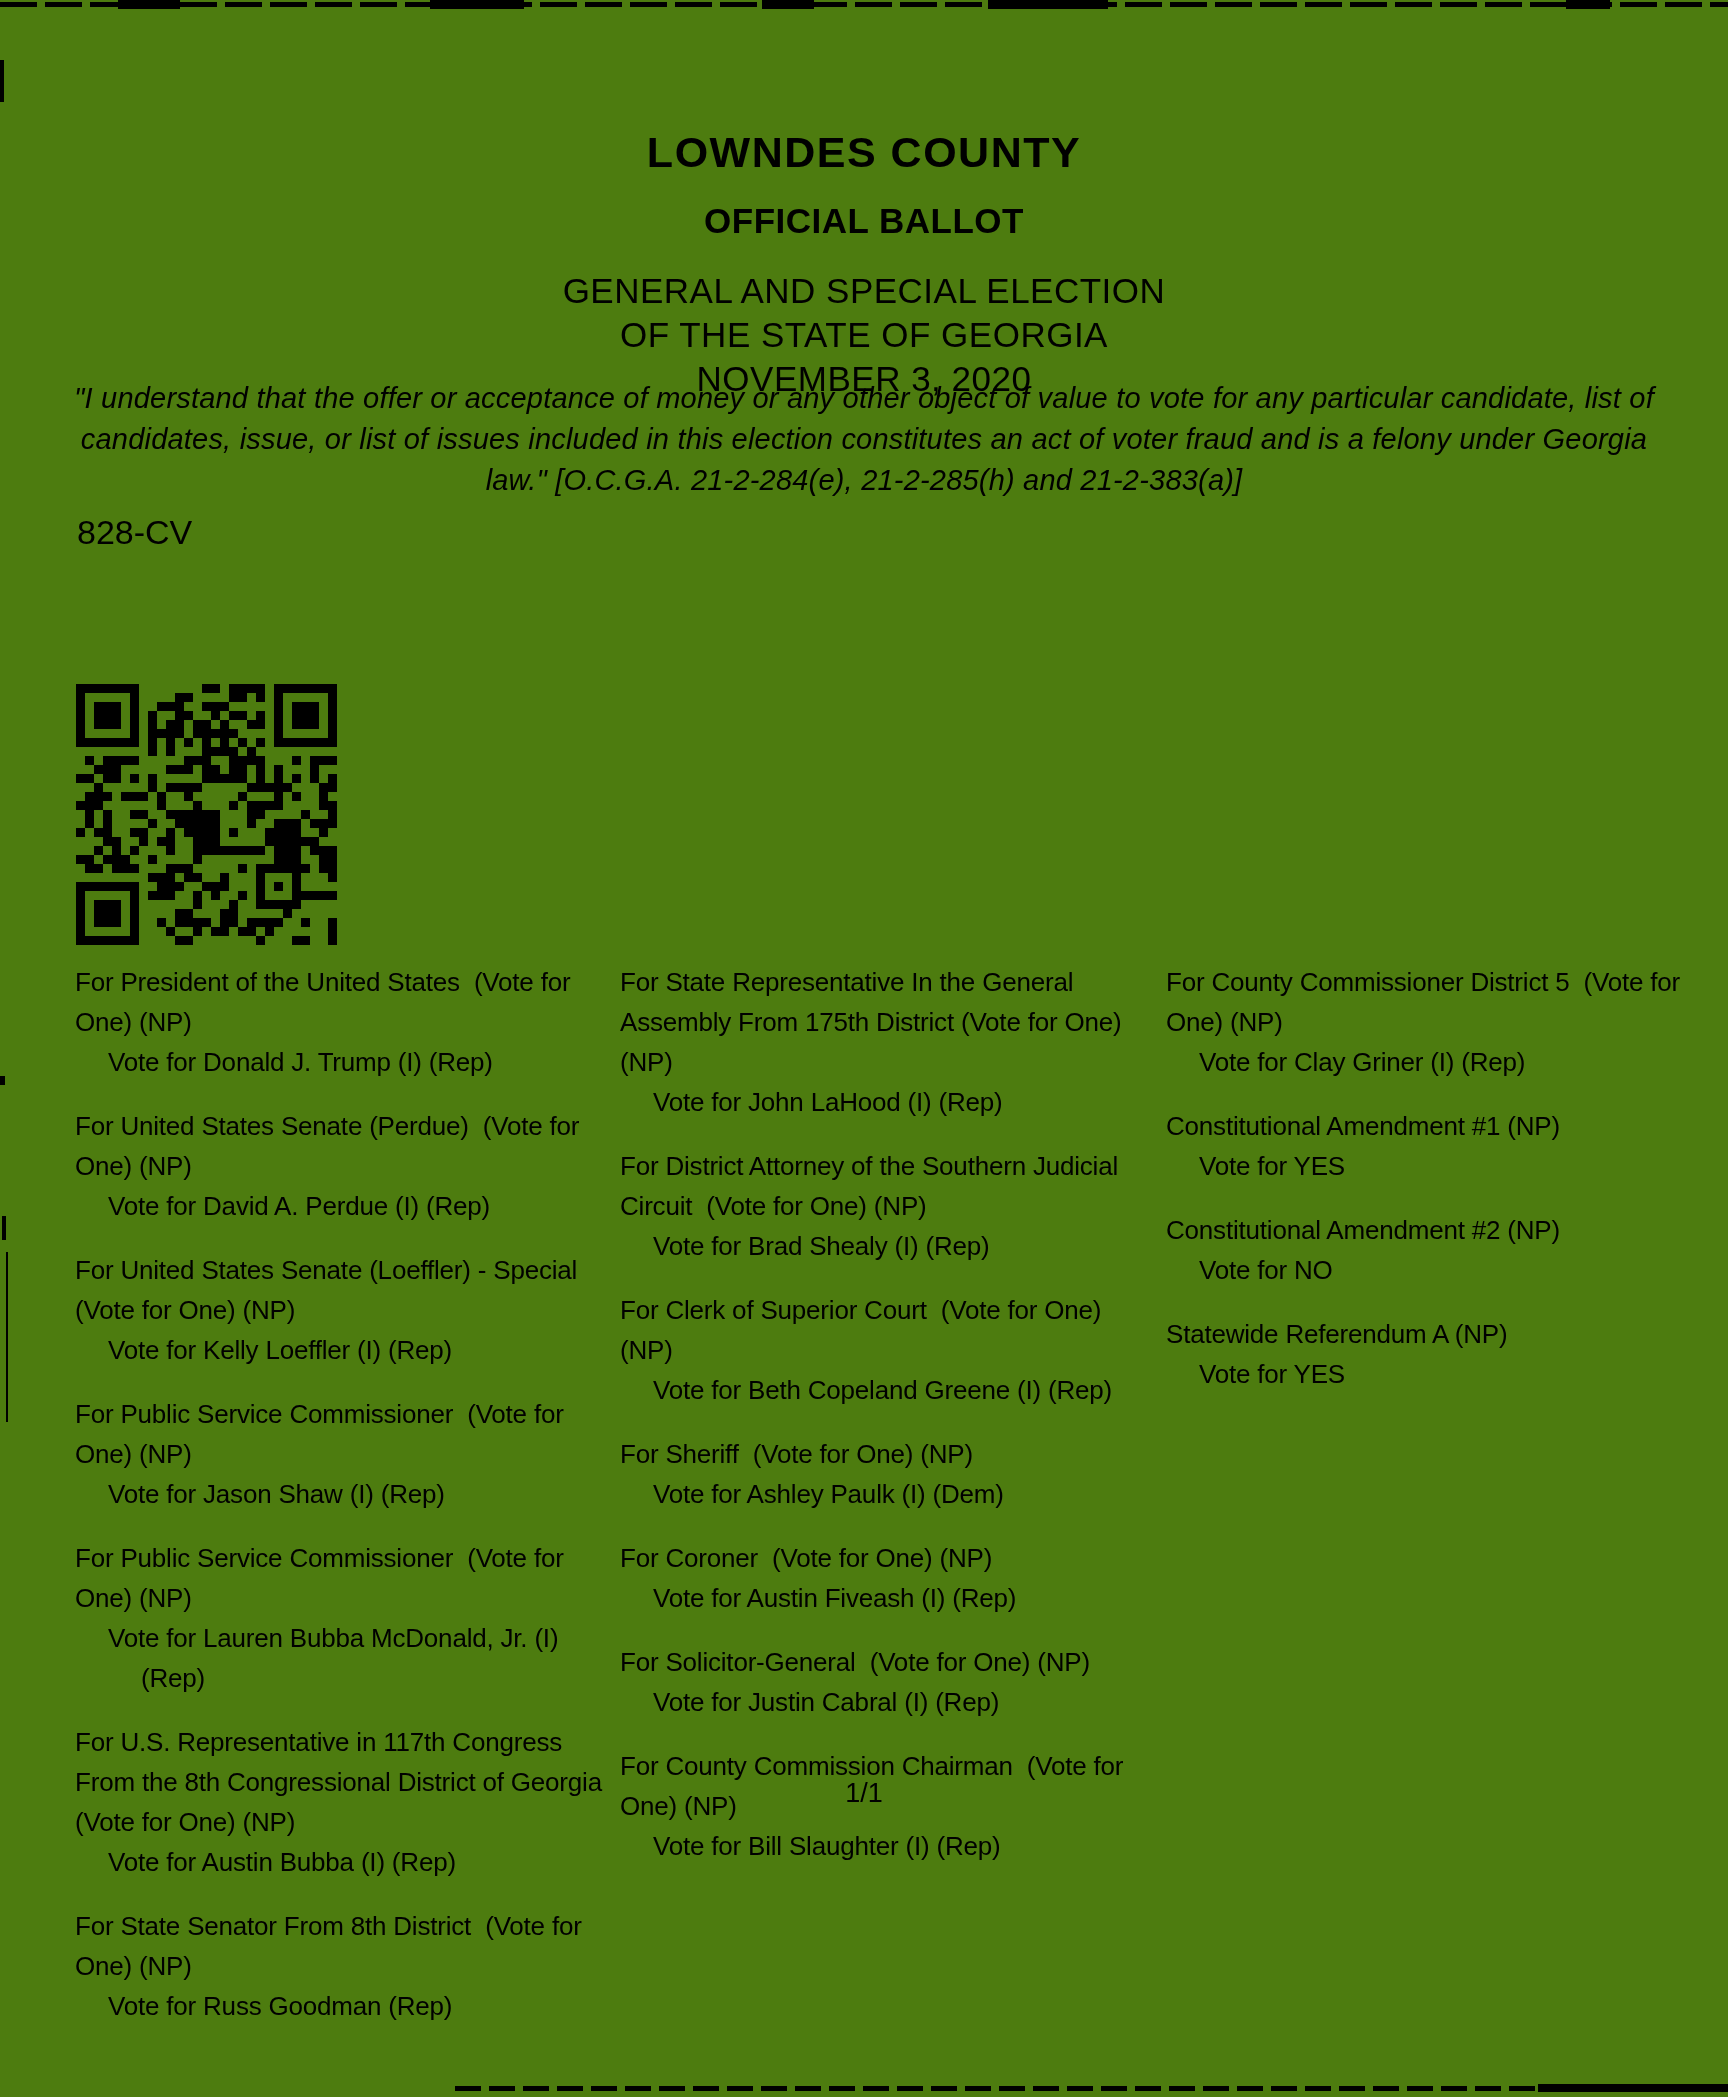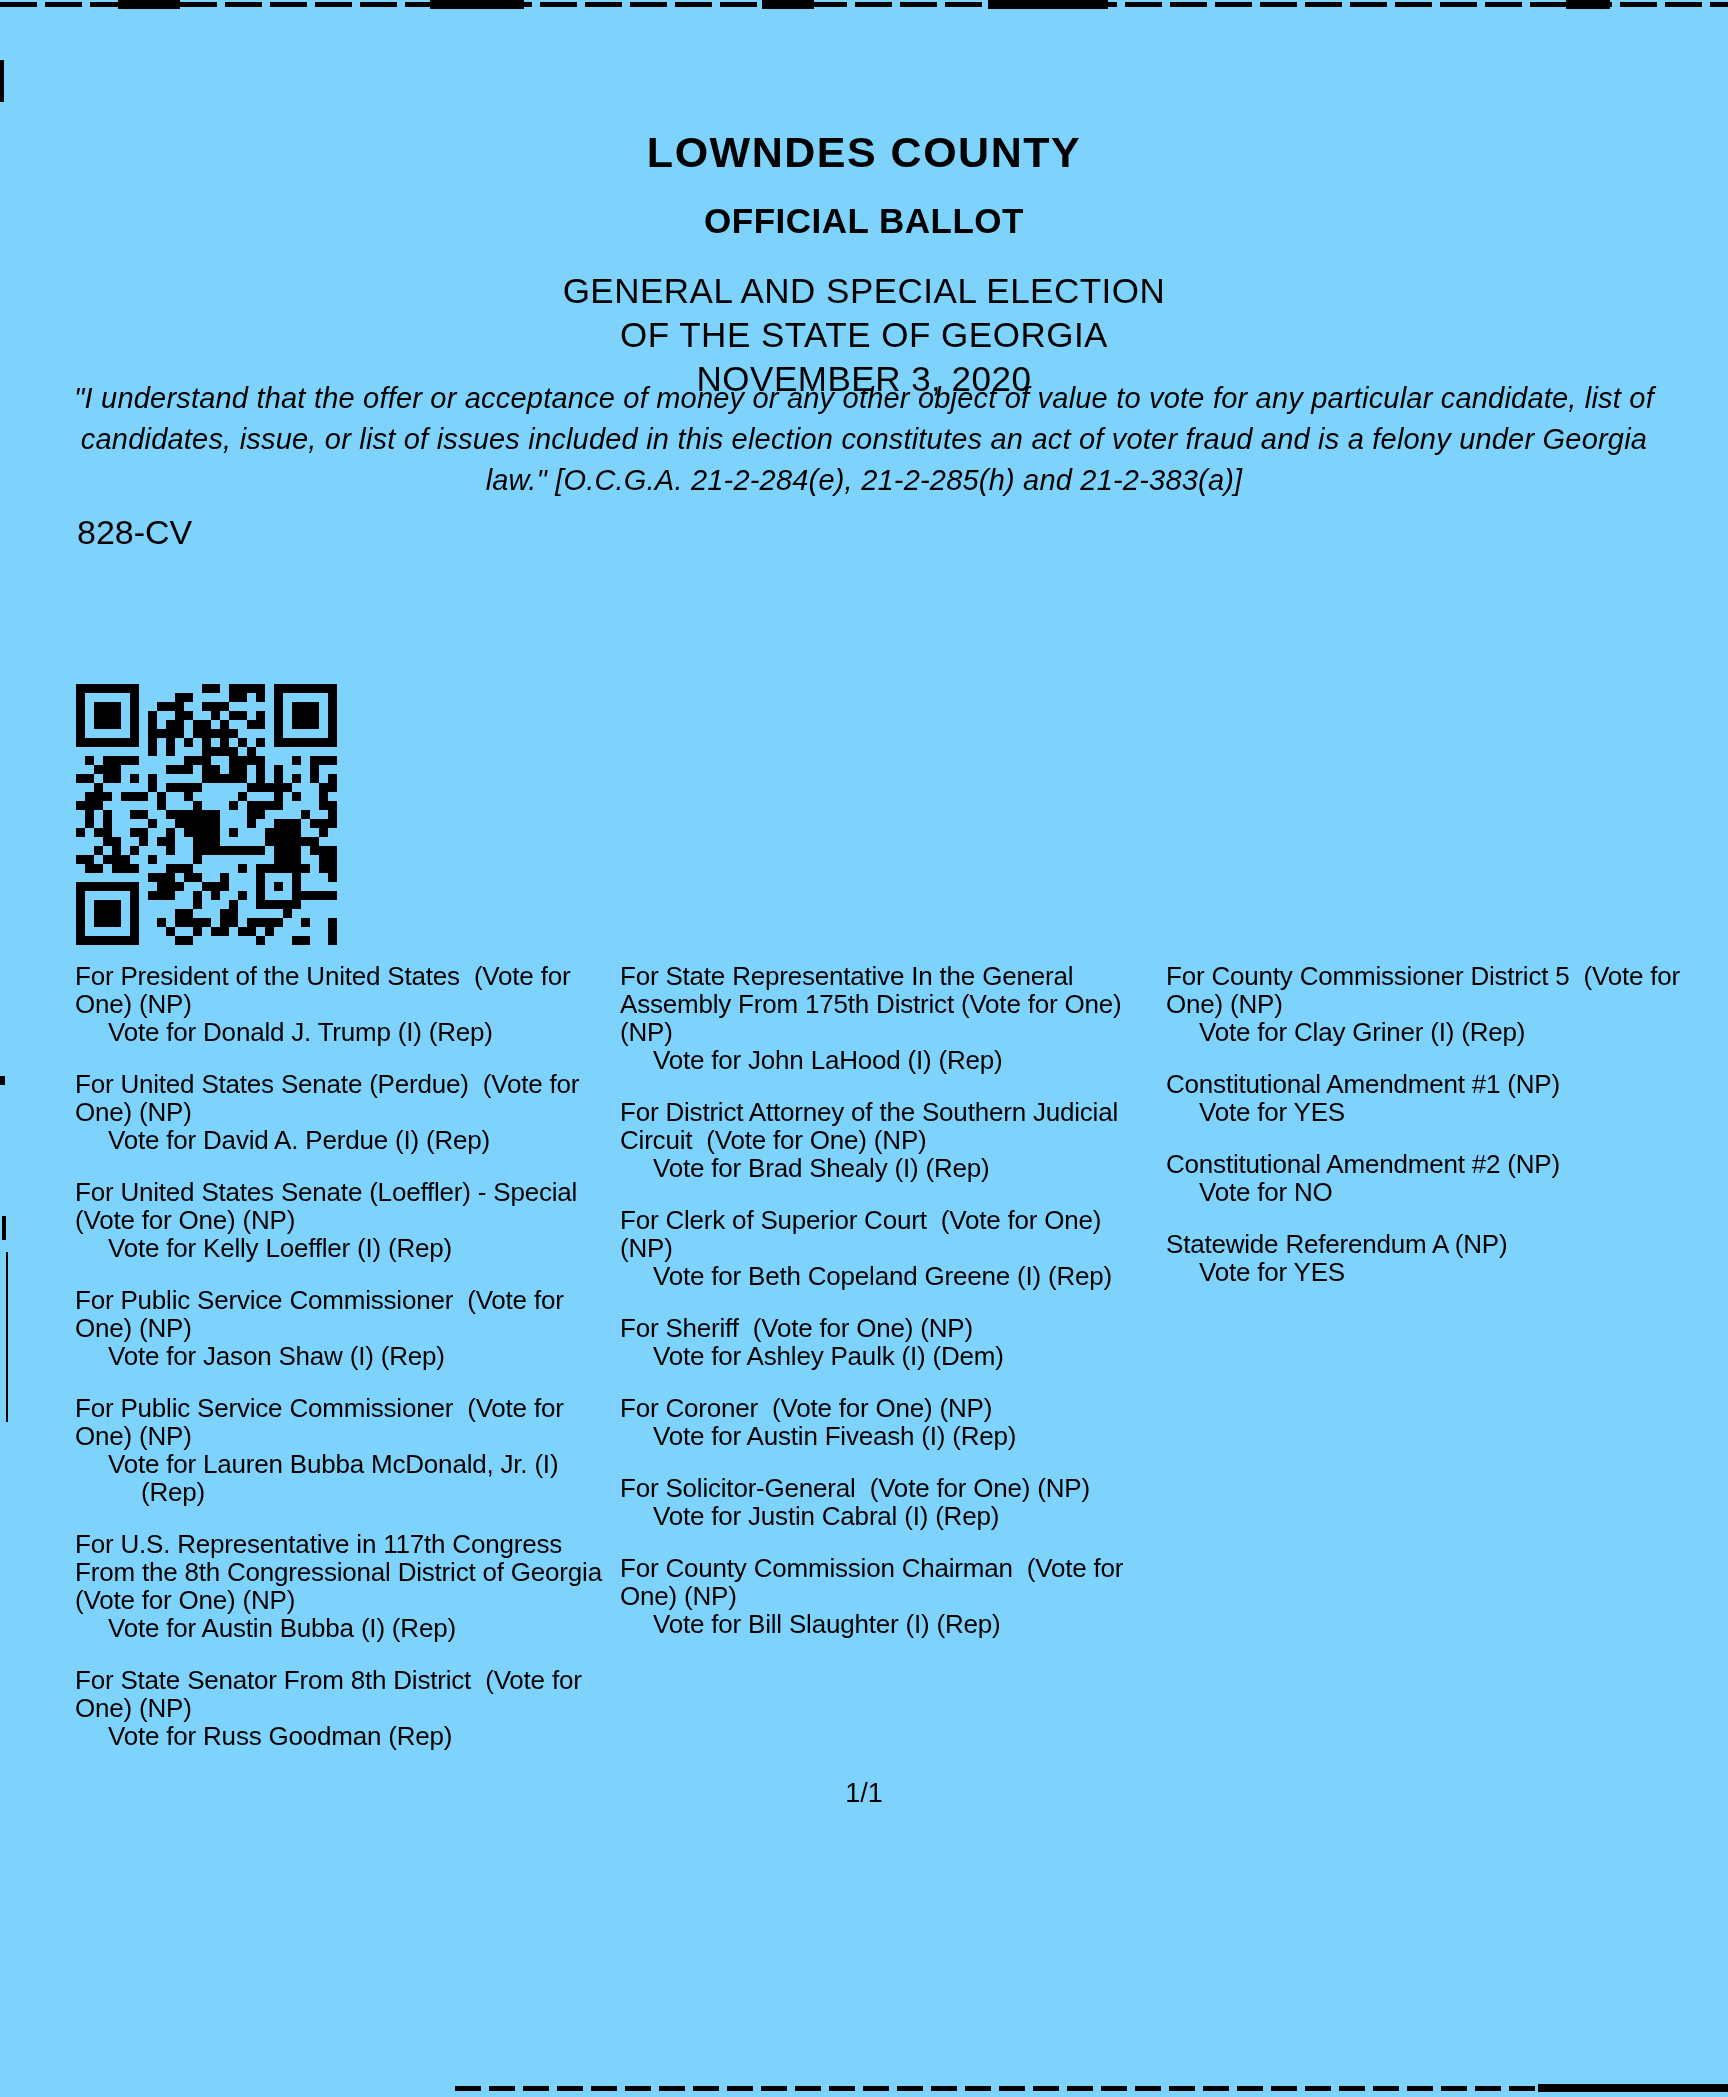--- a/index.html
+++ b/index.html
@@ -1,19 +1,19 @@
 <!DOCTYPE html>
 <html><head>
 <meta charset="utf-8">
 <style>
   html,body{margin:0;padding:0;background:#e8e8e8;}
   .page{
     position:relative;
     width:1728px;height:2097px;
-    background:#7dd3fc;
+    background:#4d7c0f;
     color:#000;
     font-family:"Liberation Sans",sans-serif;
     overflow:hidden;
     margin:0 auto;
   }
   
   .scan-top{
     position:absolute;left:0;top:2px;width:100%;height:5px;
     background:repeating-linear-gradient(90deg,#000 0 37px,transparent 37px 45px);
   }
@@ -41,21 +41,21 @@
   .ballot-code{position:absolute;left:77px;top:513px;font-size:34px;}
 
   .qr{position:absolute;left:76px;top:684px;width:261px;height:261px;}
   .qr svg{display:block;}
 
   
   .col{position:absolute;top:962px;}
   .col-1{left:75px;width:540px;}
   .col-2{left:620px;width:540px;}
   .col-3{left:1166px;width:562px;}
-  .race{margin:0 0 24px 0;font-size:26px;line-height:28px;letter-spacing:-0.2px;}
+  .race{margin:0 0 24px 0;font-size:26px;line-height:40px;letter-spacing:-0.2px;}
   .race-title{white-space:pre-wrap;}
   .race-vote{white-space:pre-wrap;padding-left:66px;text-indent:-33px;}
 
   .pageno{position:absolute;left:0;right:0;top:1778px;text-align:center;font-size:27px;}
 </style>
 </head>
 <body>
 
 <div class="page">
 

